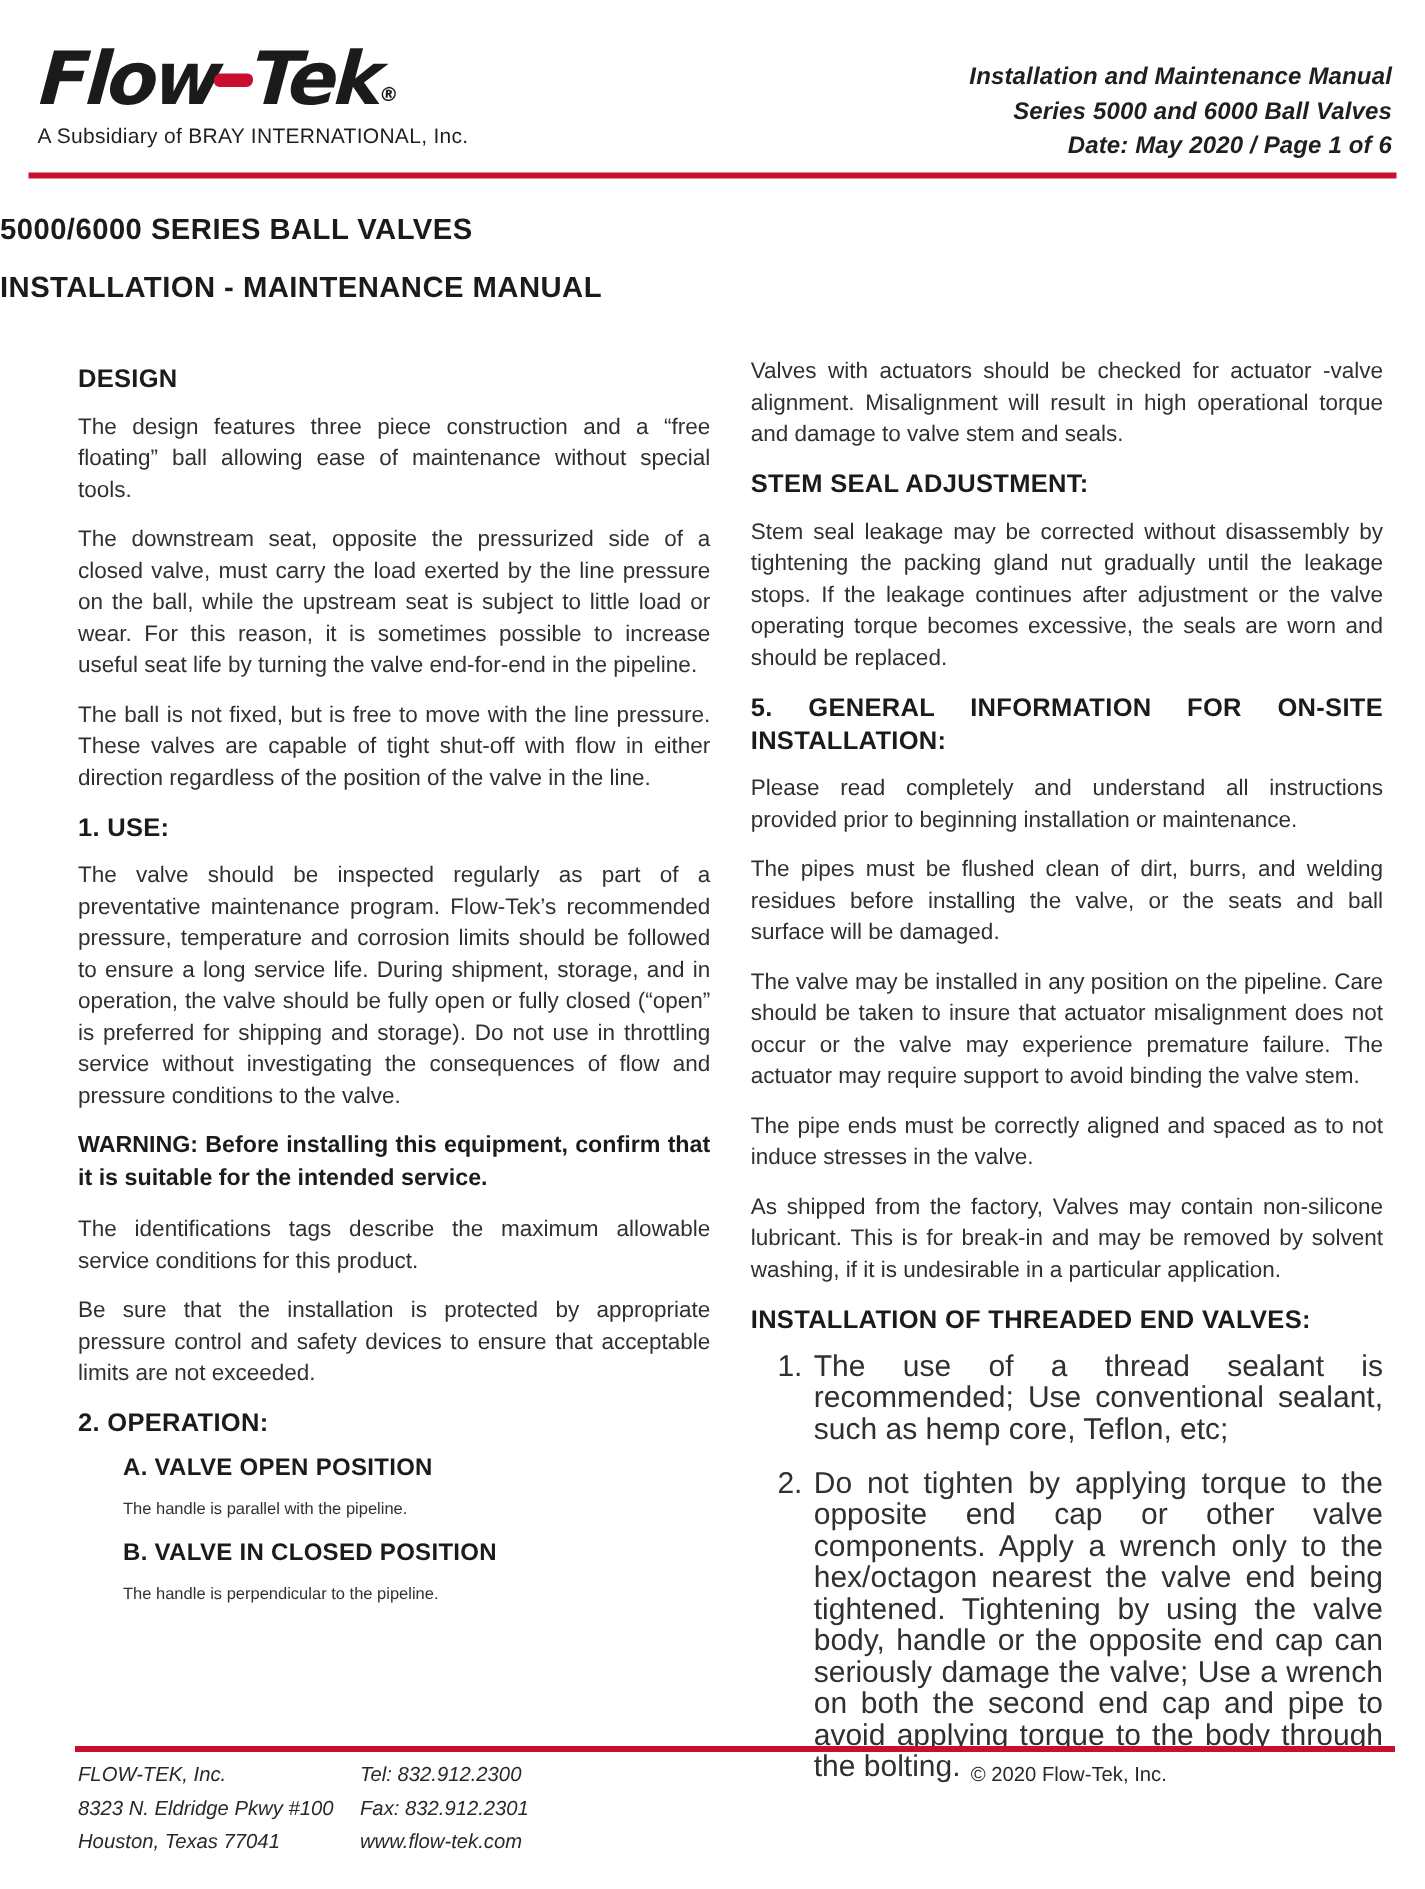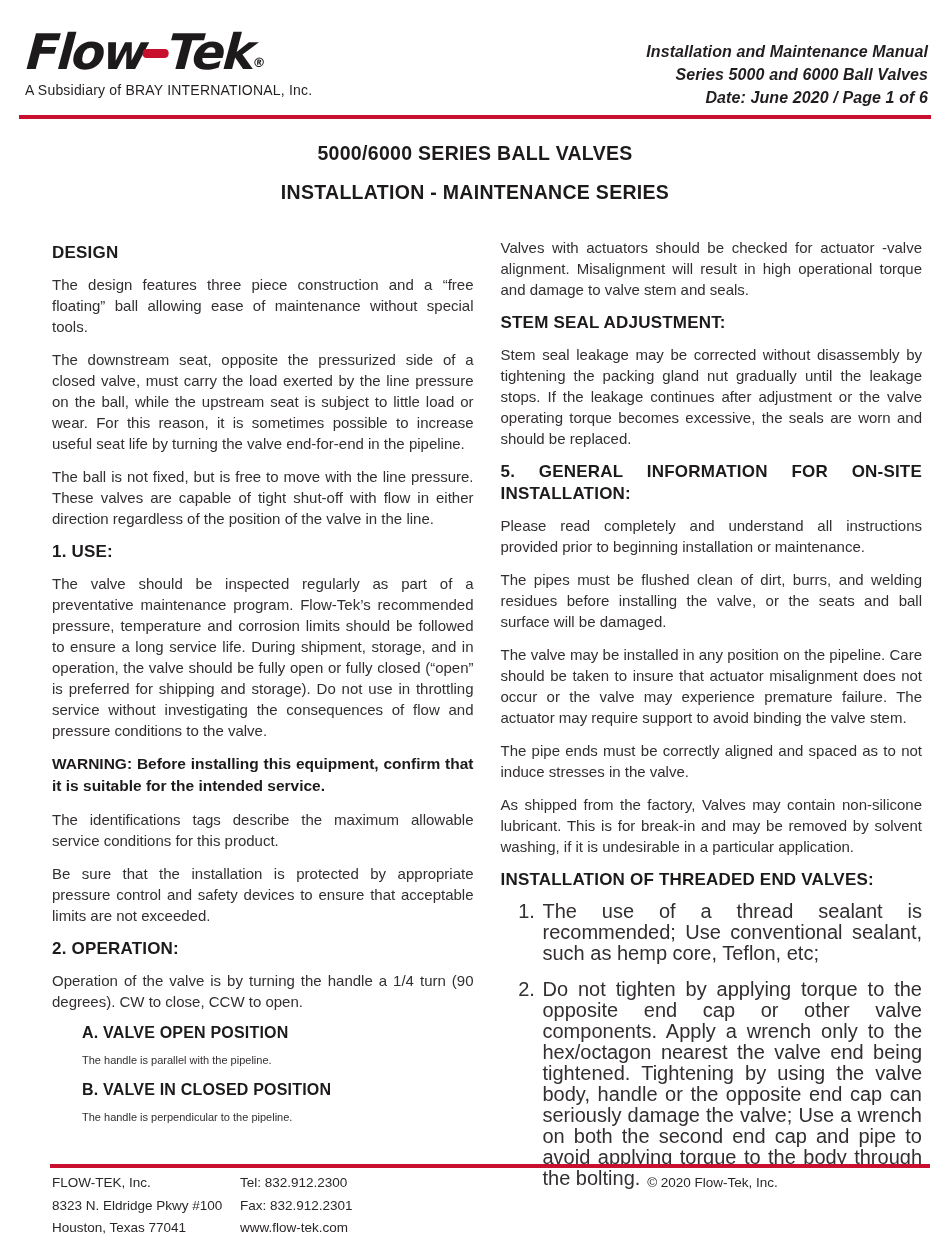--- a/index.html
+++ b/index.html
@@ -31,21 +31,21 @@
   .header-meta {
     position:absolute; right:22px; top:40px; text-align:right;
     font-weight:bold; font-style:italic; font-size:16px; line-height:23px;
     color:#221e1f; letter-spacing:0.1px;
   }
 
   .rule { background:#C8102E; height:4px; }
   .rule-top { position:absolute; top:115px; left:19px; right:19px; }
 
   
-  .title-block { position:absolute; top:142px; left:0; right:0; text-align:center; }
+  .title-block { position:absolute; top:142px; left:0; right:0; }
   .doc-title { font-size:19.5px; font-weight:bold; color:#1d1a1b; letter-spacing:0.3px; }
   .doc-title + .doc-title { margin-top:16px; }
 
   
   .columns { position:absolute; top:237px; left:52px; width:870px; display:flex; gap:27px; }
   .col { width:424.5px; }
 
   .blk-heading {
     font-size:17px; font-weight:bold; color:#1d1a1b;
     margin:5px 0 10px; line-height:22px; text-align:justify; letter-spacing:0.2px;
@@ -67,65 +67,64 @@
   .body-list { padding-left:40px; margin-top:2px; }
   .body-list li {
     font-size:20px; line-height:21px; text-align:justify;
     margin-bottom:15px; padding-left:2px;
   }
 
   
   .footer { position:absolute; top:1164px; left:0; right:0; }
   .rule-bottom { position:absolute; top:0; left:50px; right:20px; }
   .footer-content { position:absolute; top:8px; left:52px; right:20px; }
-  .footer-col { position:absolute; top:0; font-size:13.5px; line-height:22.5px; color:#2b2728; }
+  .footer-col { position:absolute; top:0; font-size:13.5px; line-height:22.5px; color:#2b2728;font-style:italic; }
   .footer-col-address { left:0; }
   .footer-col-contact { left:188px; }
   .footer-copyright {
     position:absolute; top:0; left:423px; width:475px; text-align:center;
     font-size:13.5px; line-height:22.5px; color:#2b2728;
   }
 </style>
 </head>
 <body>
 
 <div class="page">
 
   <header class="header">
     <div class="logo">
       <div class="logo-word"><span>Flow</span><span class="logo-dash"></span><span>Tek</span><span class="logo-reg">®</span></div>
       <div class="logo-tagline">A Subsidiary of BRAY INTERNATIONAL, Inc.</div>
     </div>
     <div class="header-meta">
       <div>Installation and Maintenance Manual</div>
       <div>Series 5000 and 6000 Ball Valves</div>
-      <div>Date: June 2020 / Page 1 of 6</div>
+      <div>Date: May 2020 / Page 1 of 6</div>
     </div>
   </header>
 
   <div class="rule rule-top"></div>
 
   <div class="title-block">
     <div class="doc-title">5000/6000 SERIES BALL VALVES</div>
-    <div class="doc-title">INSTALLATION - MAINTENANCE SERIES</div>
+    <div class="doc-title">INSTALLATION - MAINTENANCE MANUAL</div>
   </div>
 
   <main class="columns">
     <section class="col" id="col-left">
         <div class="blk-heading">DESIGN</div>
         <div class="blk-para">The design features three piece construction and a “free floating” ball allowing ease of maintenance without special tools.</div>
         <div class="blk-para">The downstream seat, opposite the pressurized side of a closed valve, must carry the load exerted by the line pressure on the ball, while the upstream seat is subject to little load or wear. For this reason, it is sometimes possible to increase useful seat life by turning the valve end-for-end in the pipeline.</div>
         <div class="blk-para">The ball is not fixed, but is free to move with the line pressure. These valves are capable of tight shut-off with flow in either direction regardless of the position of the valve in the line.</div>
         <div class="blk-heading">1. USE:</div>
         <div class="blk-para">The valve should be inspected regularly as part of a preventative maintenance program. Flow-Tek’s recommended pressure, temperature and corrosion limits should be followed to ensure a long service life. During shipment, storage, and in operation, the valve should be fully open or fully closed (“open” is preferred for shipping and storage). Do not use in throttling service without investigating the consequences of flow and pressure conditions to the valve.</div>
         <div class="blk-para-bold">WARNING: Before installing this equipment, confirm that it is suitable for the intended service.</div>
         <div class="blk-para">The identifications tags describe the maximum allowable service conditions for this product.</div>
         <div class="blk-para">Be sure that the installation is protected by appropriate pressure control and safety devices to ensure that acceptable limits are not exceeded.</div>
         <div class="blk-heading">2. OPERATION:</div>
-        <div class="blk-para">Operation of the valve is by turning the handle a 1/4 turn (90 degrees). CW to close, CCW to open.</div>
         <div class="blk-subheading">A. VALVE OPEN POSITION</div>
         <div class="blk-subpara">The handle is parallel with the pipeline.</div>
         <div class="blk-subheading">B. VALVE IN CLOSED POSITION</div>
         <div class="blk-subpara">The handle is perpendicular to the pipeline.</div>
       </section>
     <section class="col" id="col-right">
         <div class="blk-para">Valves with actuators should be checked for actuator -valve alignment. Misalignment will result in high operational torque and damage to valve stem and seals.</div>
         <div class="blk-heading">STEM SEAL ADJUSTMENT:</div>
         <div class="blk-para">Stem seal leakage may be corrected without disassembly by tightening the packing gland nut gradually until the leakage stops. If the leakage continues after adjustment or the valve operating torque becomes excessive, the seals are worn and should be replaced.</div>
         <div class="blk-heading">5. GENERAL INFORMATION FOR ON-SITE INSTALLATION:</div>

